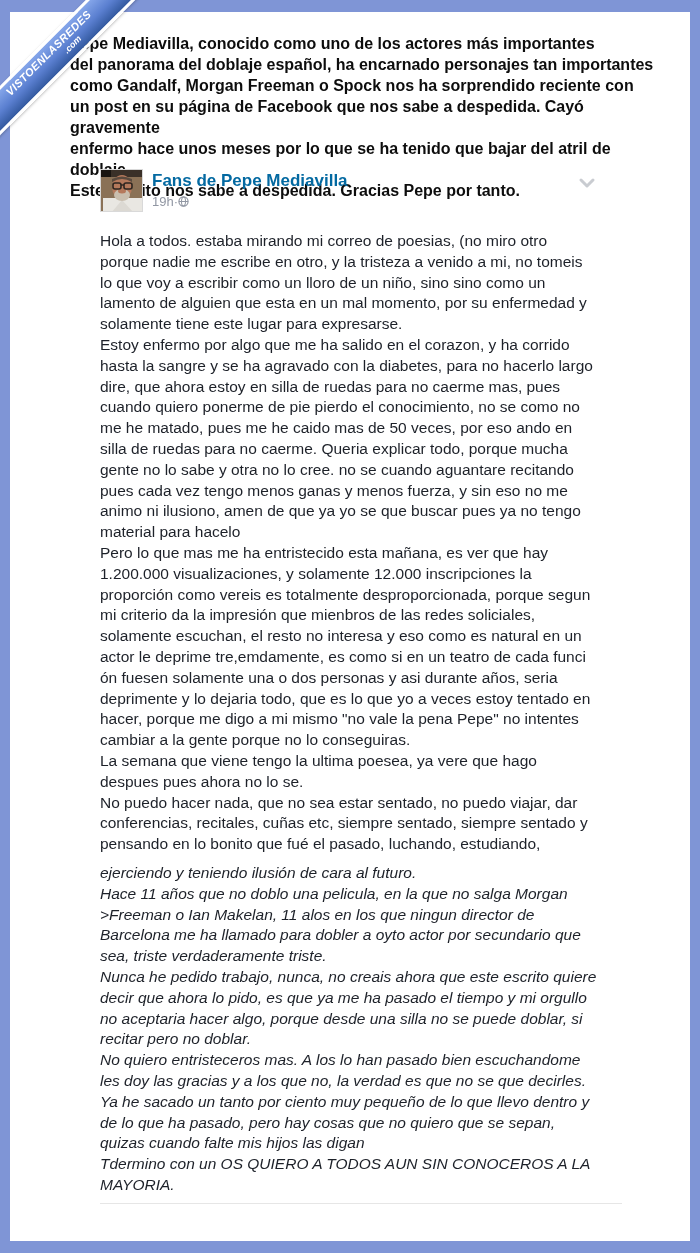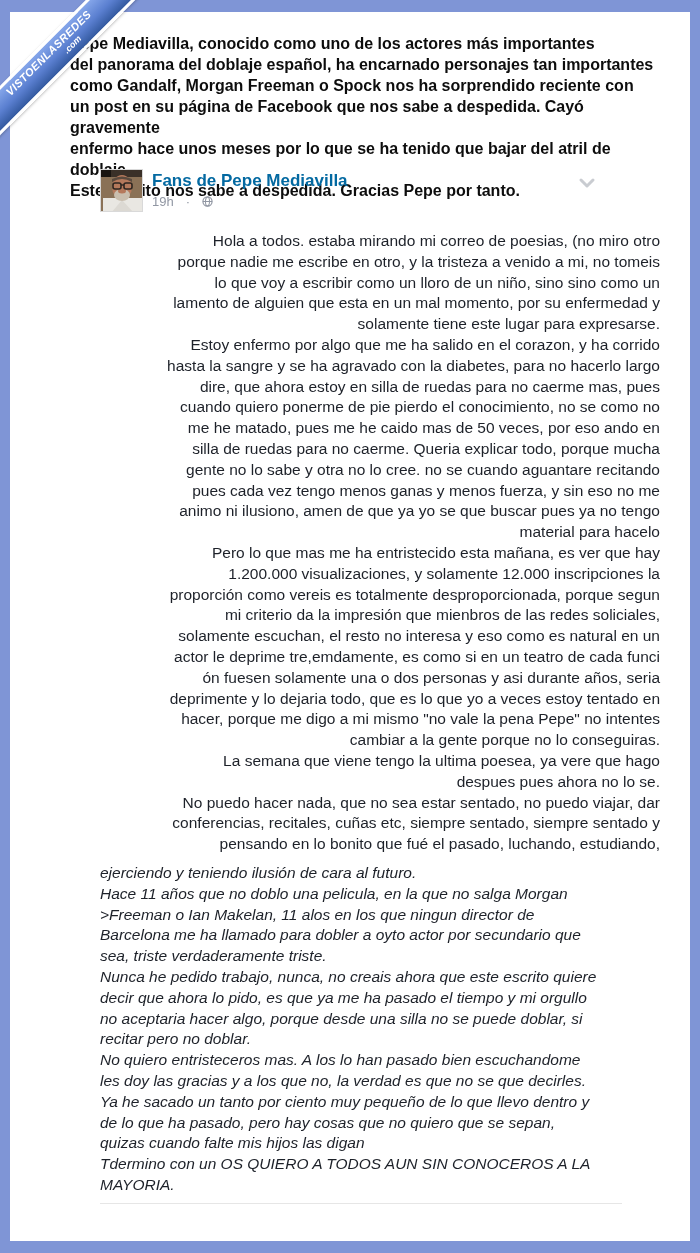--- a/index.html
+++ b/index.html
@@ -34,36 +34,36 @@
   }
   .avatar svg { display:block; }
   .page-name {
     position:absolute; left:52px; top:2px;
     font-size:17px; font-weight:bold; color:#0369a1;
     text-decoration:none; cursor:pointer;
   }
   .meta-row {
     position:absolute; left:52px; top:25px;
     font-size:13px; color:#9197a3;
-    display:flex; align-items:center; gap:12px;
+    display:flex; align-items:center; gap:0;
   }
   .globe { width:11px; height:11px; }
   .chevron {
     position:absolute; left:478px; top:8px;
     width:18px; height:12px; cursor:pointer;
   }
   
   .body-block {
     position:absolute; left:90px;
     width:560px;
     font-size:15.5px; line-height:20.8px;
     color:#1d2129;
     white-space:pre-line;
   }
-  .body-1 { top:219px;text-align:right; }
+  .body-1 { top:219px; }
   .body-2 { top:851px;font-style:italic; }
   .divider {
     position:absolute; left:90px; top:1191px;
     width:522px; height:1px; background:#e6e6e6;
   }
   
   .ribbon-wrap {
     position:absolute; left:0; top:0;
     width:140px; height:140px;
     overflow:hidden; pointer-events:none;

